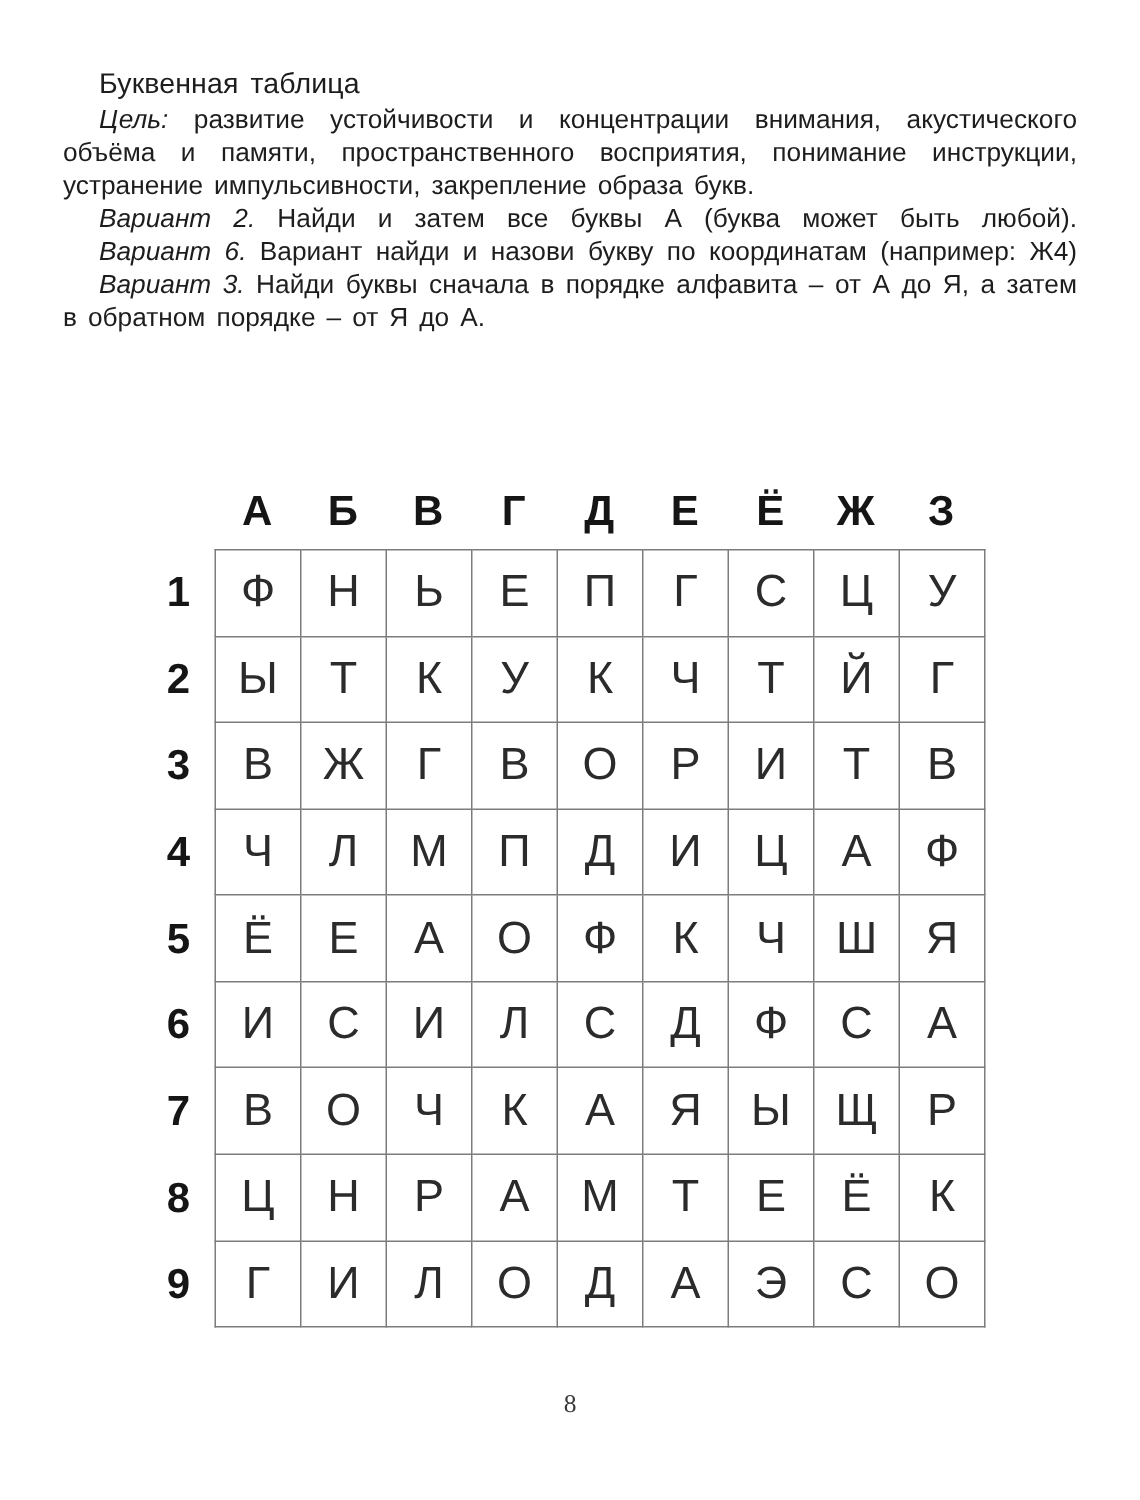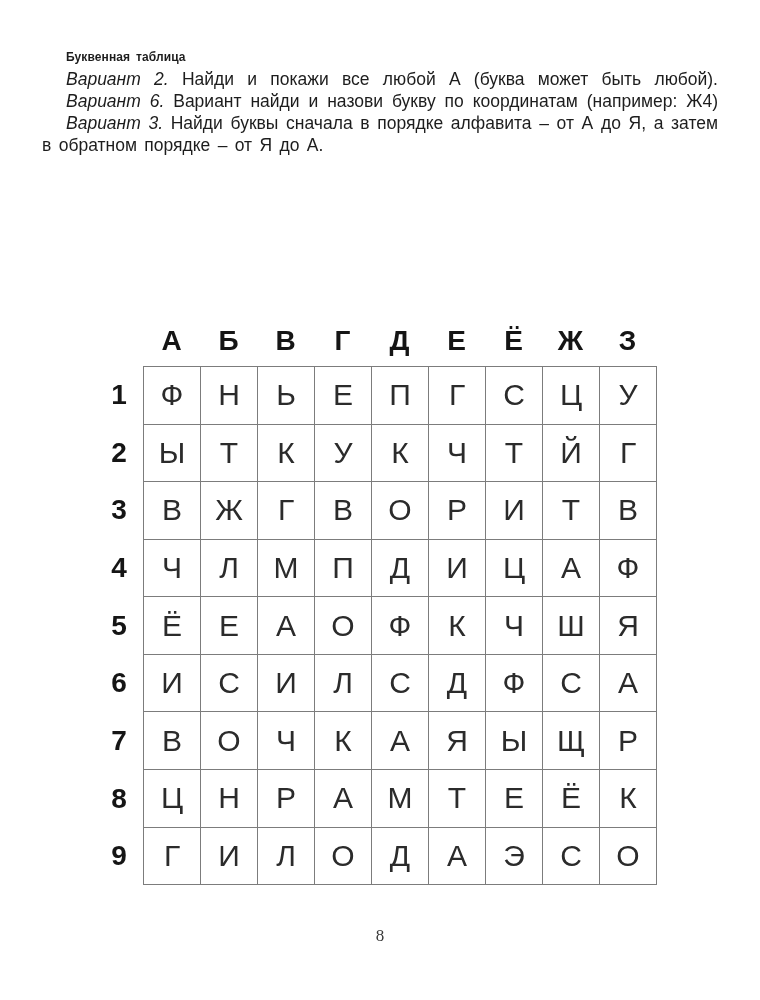--- a/index.html
+++ b/index.html
@@ -5,21 +5,21 @@
   html,body{margin:0;padding:0;}
   body{width:760px;height:1000px;background:#ffffff;overflow:hidden;}
   .page{position:relative;width:760px;height:1000px;background:#ffffff;
         font-family:"Liberation Sans",sans-serif;color:#1d1d1d;}
 
   
   .textblock{position:absolute;left:42px;top:46px;width:676px;
              font-size:17.5px;line-height:22px;text-align:justify;
              word-spacing:2.5px;}
   .textblock p{margin:0;text-indent:24px;}
-  .title{font-weight:bold;font-size:12px;letter-spacing:.1px;}
+  .title{font-weight:normal;font-size:19px;letter-spacing:.1px;}
   .it{font-style:italic;}
   .jlast{text-align-last:justify;}
 
   
   .table-area{position:absolute;left:95px;top:316px;}
   .headers{display:flex;margin-left:48px;height:50px;align-items:center;}
   .hcell{width:57px;text-align:center;font-weight:bold;font-size:28px;color:#151515;}
   .grid-row{display:flex;}
   .row-labels{width:48px;display:flex;flex-direction:column;}
   .rlabel{height:57.7px;display:flex;align-items:center;justify-content:center;
@@ -34,21 +34,22 @@
   .pagenum{position:absolute;left:0;right:0;top:926px;text-align:center;
            font-family:"Liberation Serif",serif;font-size:17px;color:#3a3a3a;}
 </style>
 </head>
 <body>
 
 <div class="page">
 
   <div class="textblock">
     <p class="title">Буквенная таблица</p>
-    <p class="para jlast"><span class="it">Вариант 2.</span> <span>Найди и покажи все любой А (буква может быть любой).</span></p>
+    <p class="para"><span class="it">Цель:</span> <span>развитие устойчивости и концентрации внимания, акустического объёма и памяти, пространственного восприятия, понимание инструкции, устранение импульсивности, закрепление образа букв.</span></p>
+    <p class="para jlast"><span class="it">Вариант 2.</span> <span>Найди и затем все буквы А (буква может быть любой).</span></p>
     <p class="para jlast"><span class="it">Вариант 6.</span> <span>Вариант найди и назови букву по координатам (например: Ж4)</span></p>
     <p class="para"><span class="it">Вариант 3.</span> <span>Найди буквы сначала в порядке алфавита – от А до Я, а затем в обратном порядке – от Я до А.</span></p>
   </div>
 
   <div class="table-area">
     <div class="headers">
         <div class="hcell">А</div>
         <div class="hcell">Б</div>
         <div class="hcell">В</div>
         <div class="hcell">Г</div>

